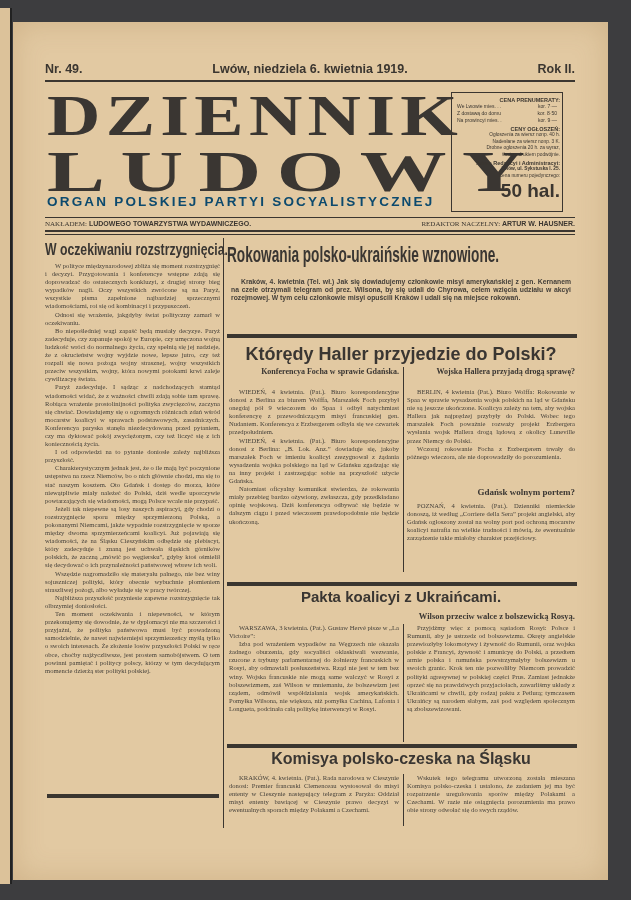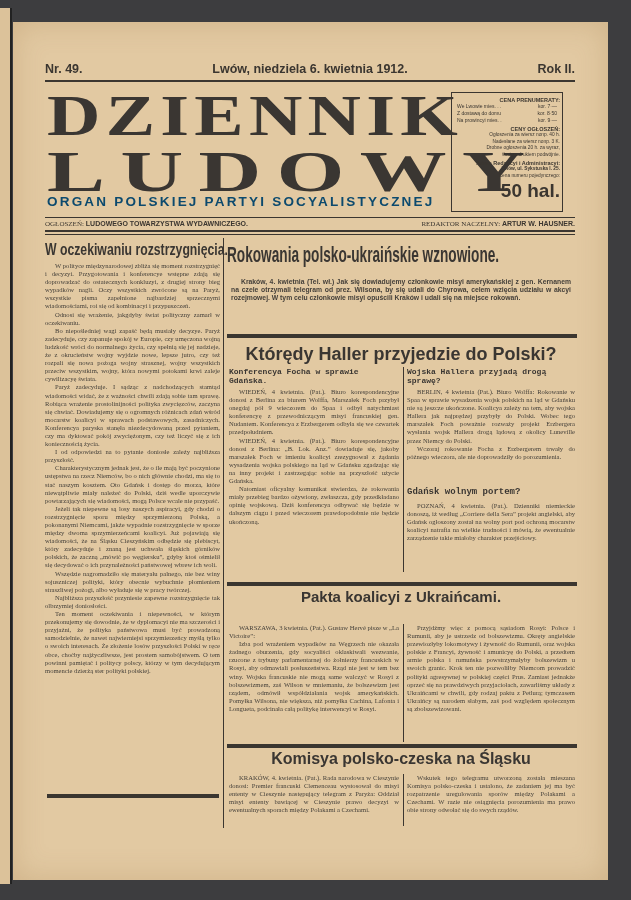--- a/index.html
+++ b/index.html
@@ -20,34 +20,34 @@
         font-family:"Liberation Sans",sans-serif;font-size:5px;text-align:right;color:#3b3630;padding:2px;box-sizing:border-box;}
   .price-box .h{font-weight:bold;font-size:5.5px;margin-top:2px;}
   .price-box .row{display:flex;justify-content:space-between;padding:0 3px;font-size:5px;line-height:7px;}
   .price-box .line{font-size:4.8px;line-height:6.5px;}
   .price-box .big{font-size:19px;font-weight:bold;margin-top:1px;}
   .publisher{position:absolute;left:32px;top:198px;width:530px;display:flex;justify-content:space-between;
         font-family:"Liberation Sans",sans-serif;font-size:7px;font-weight:bold;color:#3b3630;}
   .col{position:absolute;font-size:6.6px;line-height:8.1px;text-align:justify;color:#45403a;}
   .col p{margin:0;text-indent:10px;}
   .h-cond{font-family:"Liberation Sans",sans-serif;font-weight:bold;color:#3a3632;text-align:center;white-space:nowrap;}
-  .sec-h{font-family:Liberation Mono, monospace;font-weight:bold;text-align:left;color:#3a3632;font-size:8px;line-height:9px;}
+  .sec-h{font-family:Liberation Serif, serif;font-weight:bold;text-align:right;color:#3a3632;font-size:8px;line-height:9px;}
   .vrule{position:absolute;width:1px;background:#3b3630;}
   .hbar{position:absolute;height:4px;background:#3b3630;}
 </style>
 </head>
 <body>
 
 <div class="left-strip"></div>
 
 <div class="page">
 
   <div class="masthead-top" style="left:32px;top:40px;">
     <span>Nr. 49.</span>
-    <span>Lwów, niedziela 6. kwietnia 1912.</span>
+    <span>Lwów, niedziela 6. kwietnia 1919.</span>
     <span>Rok II.</span>
   </div>
   <div class="rule" style="top:58px;height:2px;"></div>
 
   <div class="title title1">DZIENNIK</div>
   <div class="title title2">LUDOWY</div>
   <div class="subtitle">ORGAN POLSKIEJ PARTYI SOCYALISTYCZNEJ</div>
 
   <div class="price-box">
     <div class="h">CENA PRENUMERATY:</div>
@@ -69,21 +69,21 @@
     <div class="line">Drobne ogłoszenia 20 h. za wyraz,</div>
     <div class="line">tłustym drukiem podwójnie.</div>
     <div class="h">Adres Redakcyi i Administracyi:</div>
     <div class="line" style="font-weight:bold">Lwów, ul. Sykstuska l. 25.</div>
     <div class="line">Cena numeru pojedynczego:</div>
     <div class="big">50 hal.</div>
   </div>
 
   <div class="rule" style="top:195px;height:1px;"></div>
   <div class="publisher">
-    <span><span style="font-weight:normal;font-family:'Liberation Serif',serif">OGŁOSZEŃ:</span> <span>LUDOWEGO TOWARZYSTWA WYDAWNICZEGO.</span></span>
+    <span><span style="font-weight:normal;font-family:'Liberation Serif',serif">NAKŁADEM:</span> <span>LUDOWEGO TOWARZYSTWA WYDAWNICZEGO.</span></span>
     <span><span style="font-weight:normal;font-family:'Liberation Serif',serif">REDAKTOR NACZELNY:</span> <span>ARTUR W. HAUSNER.</span></span>
   </div>
   <div class="rule" style="top:208px;height:2px;"></div>
   <div class="rule" style="top:212px;height:1px;"></div>
 
   <div class="h-cond" style="position:absolute;left:32px;top:218px;width:175px;font-size:17px;transform:scaleX(0.72);transform-origin:left;width:240px;text-align:left;">W oczekiwaniu rozstrzygnięcia.</div>
   <div class="col" style="left:32px;top:240px;width:175px;">
     <p>W polityce międzynarodowej zbliża się moment rozstrzygnięć i decyzyi. Przygotowania i konferencye wstępne zdają się doprowadzać do ostatecznych konkluzyi, z drugiej strony bieg wypadków nagli. Oczy wszystkich zwrócone są na Paryż, wszystkie pisma zapełnione najbardziej sprzecznymi wiadomościami, roi się od kombinacyi i przypuszczeń.</p>
     <p>Odnosi się wrażenie, jakgdyby świat polityczny zamarł w oczekiwaniu.</p>
     <p>Bo niepośledniej wagi zapaść będą musiały decyzye. Paryż zadecyduje, czy zapanuje spokój w Europie, czy umęczona wojną ludzkość wróci do normalnego życia, czy spełnią się jej nadzieje, że z okrucieństw wojny wyjdzie nowe, lepsze jutro, czy też rozpali się nowa pożoga wojny strasznej, wojny wszystkich przeciw wszystkim, wojny, która nowymi potokami krwi zaleje cywilizacyę świata.</p>
@@ -118,20 +118,21 @@
     <p>BERLIN, 4 kwietnia (Pat.). Biuro Wolffa: Rokowanie w Spaa w sprawie wysadzenia wojsk polskich na ląd w Gdańsku nie są jeszcze ukończone. Koalicya zależy na tem, aby wojska Hallera jak najprędzej przybyły do Polski. Wobec tego marszałek Foch poważnie rozważy projekt Erzbergera wysłania wojsk Hallera drogą lądową z okolicy Luneville przez Niemcy do Polski.</p>
     <p>Wczoraj rokowanie Focha z Erzbergerem trwały do późnego wieczora, ale nie doprowadziły do porozumienia.</p>
   </div>
   <div class="sec-h" style="position:absolute;left:394px;top:466px;width:168px;font-size:9px;">Gdańsk wolnym portem?</div>
   <div class="col" style="left:394px;top:480px;width:168px;">
       <p>POZNAŃ, 4 kwietnia. (Pat.). Dzienniki niemieckie donoszą, iż według „Corriere della Sera” projekt angielski, aby Gdańsk ogłoszony został na wolny port pod ochroną mocarstw koalicyi natrafia na wielkie trudności i mówią, że ewentualnie zarządzenie takie miałoby charakter przejściowy.</p>
     </div>
   <div class="hbar" style="left:214px;top:560px;width:350px;"></div>
 
   <div class="h-cond" style="position:absolute;left:214px;top:566px;width:348px;font-size:15px;">Pakta koalicyi z Ukraińcami.</div>
+  <div class="sec-h" style="position:absolute;left:214px;top:590px;width:348px;font-size:8.5px;">Wilson przeciw walce z bolszewicką Rosyą.</div>
   <div class="col" style="left:216px;top:602px;width:170px;">
     <p>WARSZAWA, 3 kwietnia. (Pat.). Gustaw Hervé pisze w „La Victoire”:</p>
     <p>Izba pod wrażeniem wypadków na Węgrzech nie okazała żadnego oburzenia, gdy socyaliści oklaskiwali wezwanie, rzucone z trybuny parlamentarnej do żołnierzy francuskich w Rosyi, aby odmawiali posłuszeństwa. Rząd nie jest w tem bez winy. Wojska francuskie nie mogą same walczyć w Rosyi z bolszewizmem, zaś Wilson w mniemaniu, że bolszewizm jest rządem, odmówił współdziałania wojsk amerykańskich. Pomyłka Wilsona, nie większa, niż pomyłka Cachina, Lafonta i Longueta, podcinała całą politykę interwencyi w Rosyi.</p>
   </div>
   <div class="vrule" style="left:390px;top:602px;height:118px;"></div>
   <div class="col" style="left:394px;top:602px;width:168px;">
       <p>Przyjdźmy więc z pomocą sąsiadom Rosyi: Polsce i Rumunii, aby je ustrzedz od bolszewizmu. Okręty angielskie przewiozłyby lokomotywy i żywność do Rumunii, oraz wojska polskie z Francyi, żywność i amunicyę do Polski, a przedtem armie polska i rumuńska powstrzymałyby bolszewizm u swoich granic. Krok ten nie pozwoliłby Niemcom prowadzić polityki agresywnej w polskiej części Prus. Zamiast jednakże oprzeć się na prawdziwych przyjaciołach, zawarliśmy układy z Ukraińcami w chwili, gdy rodzaj paktu z Petlurą; tymczasem Ukraińcy są narodem słabym, zaś pod względem społecznym są zbolszewizowani.</p>
     </div>
   <div class="hbar" style="left:214px;top:722px;width:350px;"></div>
 

